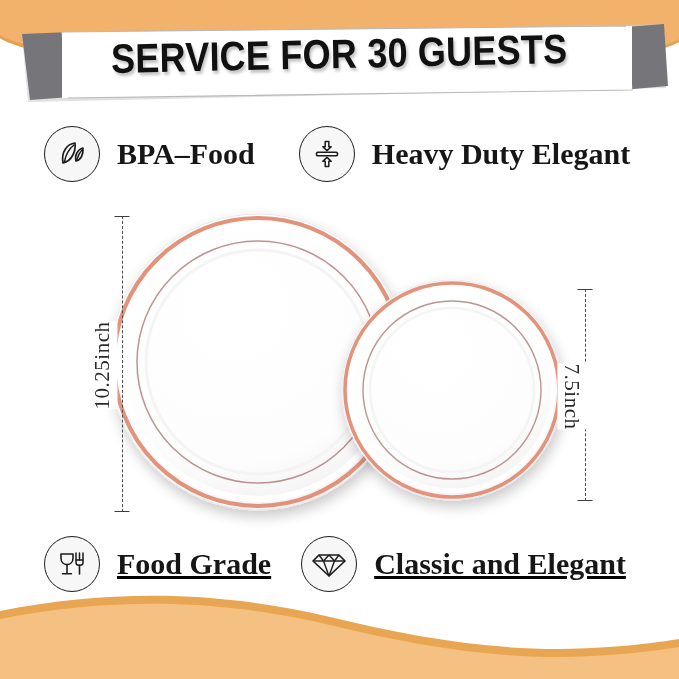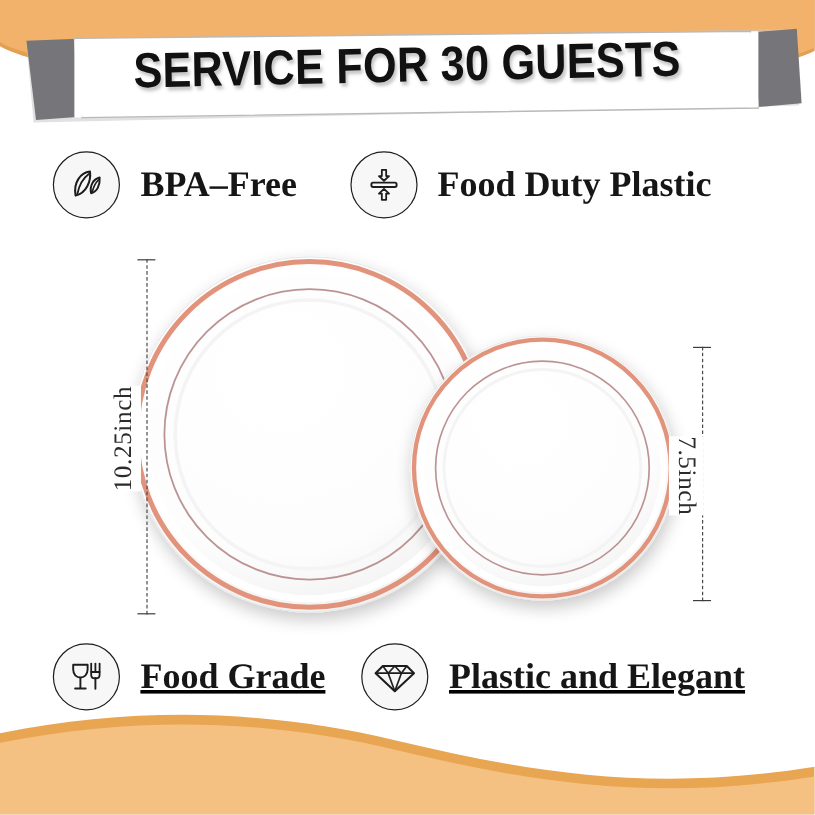--- a/index.html
+++ b/index.html
@@ -224,34 +224,34 @@
 
     <div class="feature">
       <div class="feature-icon">
         <svg width="36" height="36" viewBox="0 0 36 36">
           <path d="M9 27 C7 16 13 8 21 7 C22 15 18 25 9 27 Z" fill="none" stroke="#1d1d1d" stroke-width="1.7" stroke-linejoin="round"></path>
           <path d="M10.5 25.5 C12 18 16 12 20 9" fill="none" stroke="#1d1d1d" stroke-width="1.5" stroke-linecap="round"></path>
           <path d="M22 25 C20.5 19 23.5 13.5 29 12 C29.5 18 27 24 22 25 Z" fill="none" stroke="#1d1d1d" stroke-width="1.7" stroke-linejoin="round"></path>
           <path d="M23 23.5 C24 19.5 26 16 28 14" fill="none" stroke="#1d1d1d" stroke-width="1.4" stroke-linecap="round"></path>
         </svg>
       </div>
-      <div class="feature-label">BPA–Free</div>
+      <div class="feature-label">BPA–Food</div>
     </div>
 
     <div class="gap-a"></div>
 
     <div class="feature">
       <div class="feature-icon">
         <svg width="36" height="36" viewBox="0 0 36 36">
           <rect x="7.5" y="16.2" width="21" height="3.6" rx="1.4" fill="none" stroke="#1d1d1d" stroke-width="1.6"></rect>
           <path d="M16.2 5.5 h3.6 v5.2 h2.4 L18 14.6 l-4.2-3.9 h2.4 Z" fill="none" stroke="#1d1d1d" stroke-width="1.5" stroke-linejoin="round"></path>
           <path d="M16.2 30.5 h3.6 v-5.2 h2.4 L18 21.4 l-4.2 3.9 h2.4 Z" fill="none" stroke="#1d1d1d" stroke-width="1.5" stroke-linejoin="round"></path>
         </svg>
       </div>
-      <div class="feature-label">Food Duty Plastic</div>
+      <div class="feature-label">Heavy Duty Elegant</div>
     </div>
 
   </div>
 
   <div class="plate-stage">
     <svg width="679" height="345" viewBox="0 0 679 345">
       <defs>
         <radialGradient id="plateShade" cx="42%" cy="32%" r="72%">
           <stop offset="0%" stop-color="#ffffff"></stop>
           <stop offset="72%" stop-color="#fdfdfd"></stop>
@@ -328,21 +328,21 @@
           <path d="M9 10 h20 l6 6 L19 31 L3 16 Z" fill="none" stroke="#1d1d1d" stroke-width="1.7" stroke-linejoin="round"></path>
           <line x1="3" y1="16" x2="35" y2="16" stroke="#1d1d1d" stroke-width="1.5"></line>
           <line x1="9" y1="10" x2="13.5" y2="16" stroke="#1d1d1d" stroke-width="1.4"></line>
           <line x1="29" y1="10" x2="24.5" y2="16" stroke="#1d1d1d" stroke-width="1.4"></line>
           <line x1="19" y1="10" x2="13.5" y2="16" stroke="#1d1d1d" stroke-width="1.4"></line>
           <line x1="19" y1="10" x2="24.5" y2="16" stroke="#1d1d1d" stroke-width="1.4"></line>
           <line x1="13.5" y1="16" x2="19" y2="31" stroke="#1d1d1d" stroke-width="1.4"></line>
           <line x1="24.5" y1="16" x2="19" y2="31" stroke="#1d1d1d" stroke-width="1.4"></line>
         </svg>
       </div>
-      <div class="feature-label">Plastic and Elegant</div>
+      <div class="feature-label">Classic and Elegant</div>
     </div>
 
   </div>
 
   <div class="bottom-wave">
     <svg width="679" height="110" viewBox="0 0 679 110" preserveAspectRatio="none">
       <path d="M0,42 C120,18 230,24 330,48 C440,74 540,92 679,70 L679,110 L0,110 Z" fill="#E8A552"></path>
       <path d="M0,50 C120,26 230,32 330,56 C440,82 540,100 679,78 L679,110 L0,110 Z" fill="#F5C182"></path>
     </svg>
   </div>

